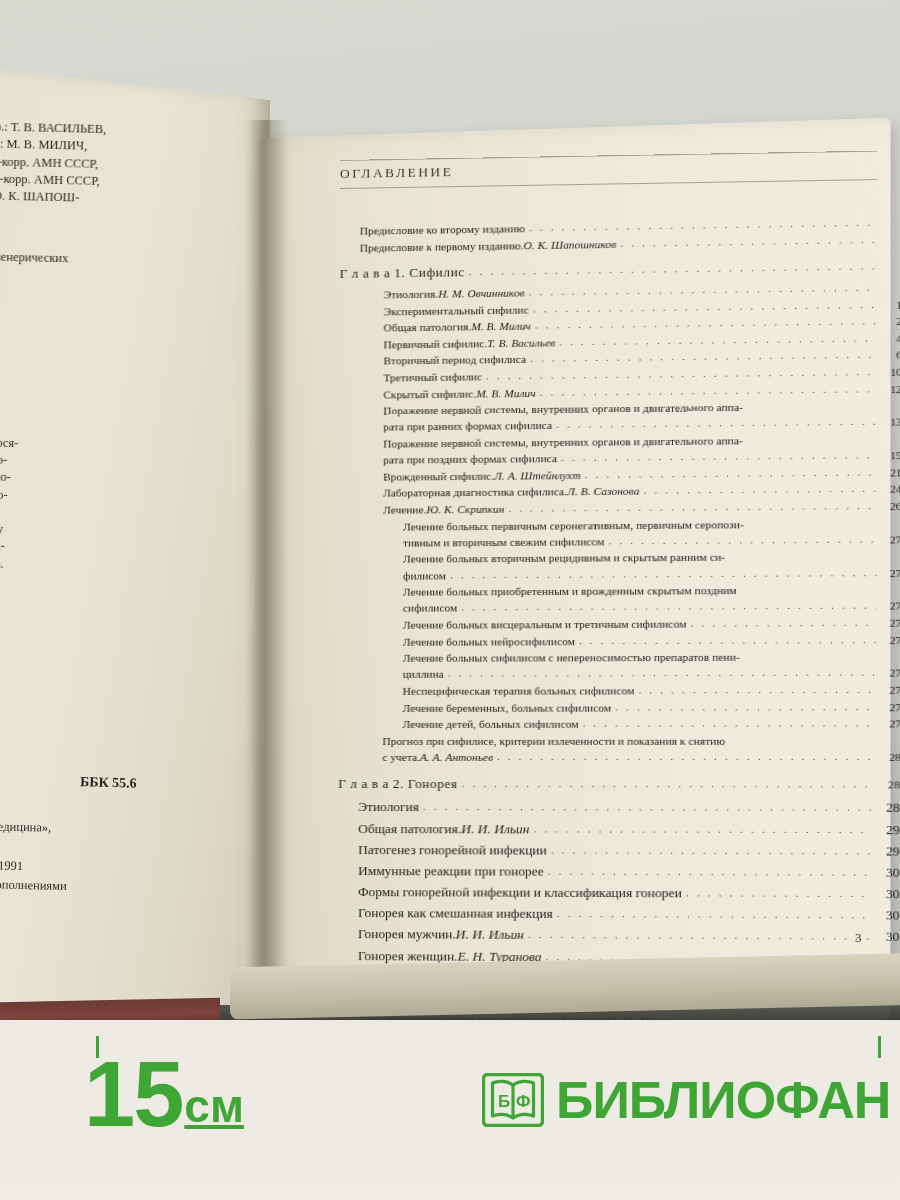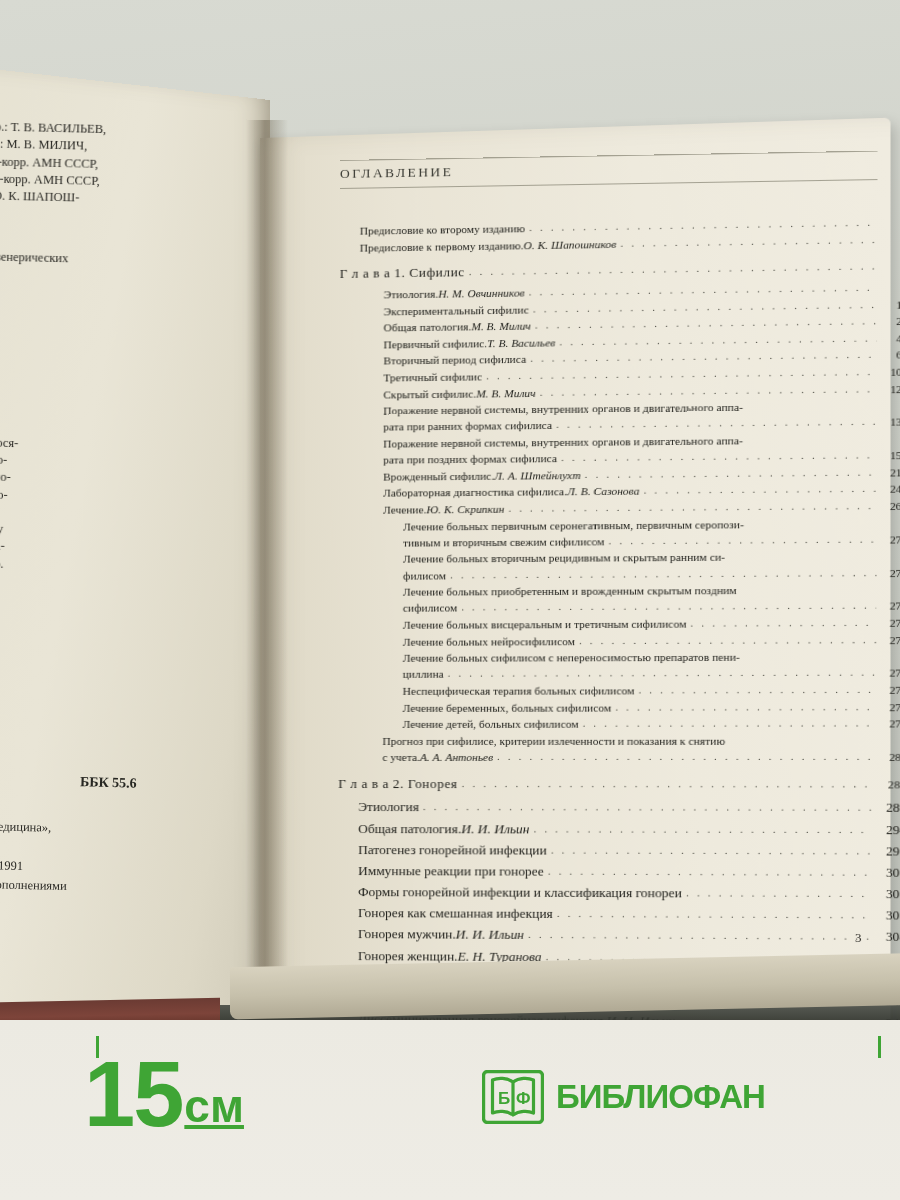--- a/index.html
+++ b/index.html
@@ -219,21 +219,21 @@
     align-items: center;
     gap: 12px;
     color: #3fa535;
     font-family: "Liberation Sans", sans-serif;
   }
   .brand-logo {
     width: 62px; height: 54px;
     position: relative;
   }
   .brand-name {
-    font-size: 33px;
+    font-size: 52px;
     font-weight: bold;
     letter-spacing: -1px;
   }
   .tick {
     position: absolute;
     top: 1036px;
     width: 3px; height: 22px;
     background: #3fa535;
   }
   .tick.t1 { left: 96px; }

